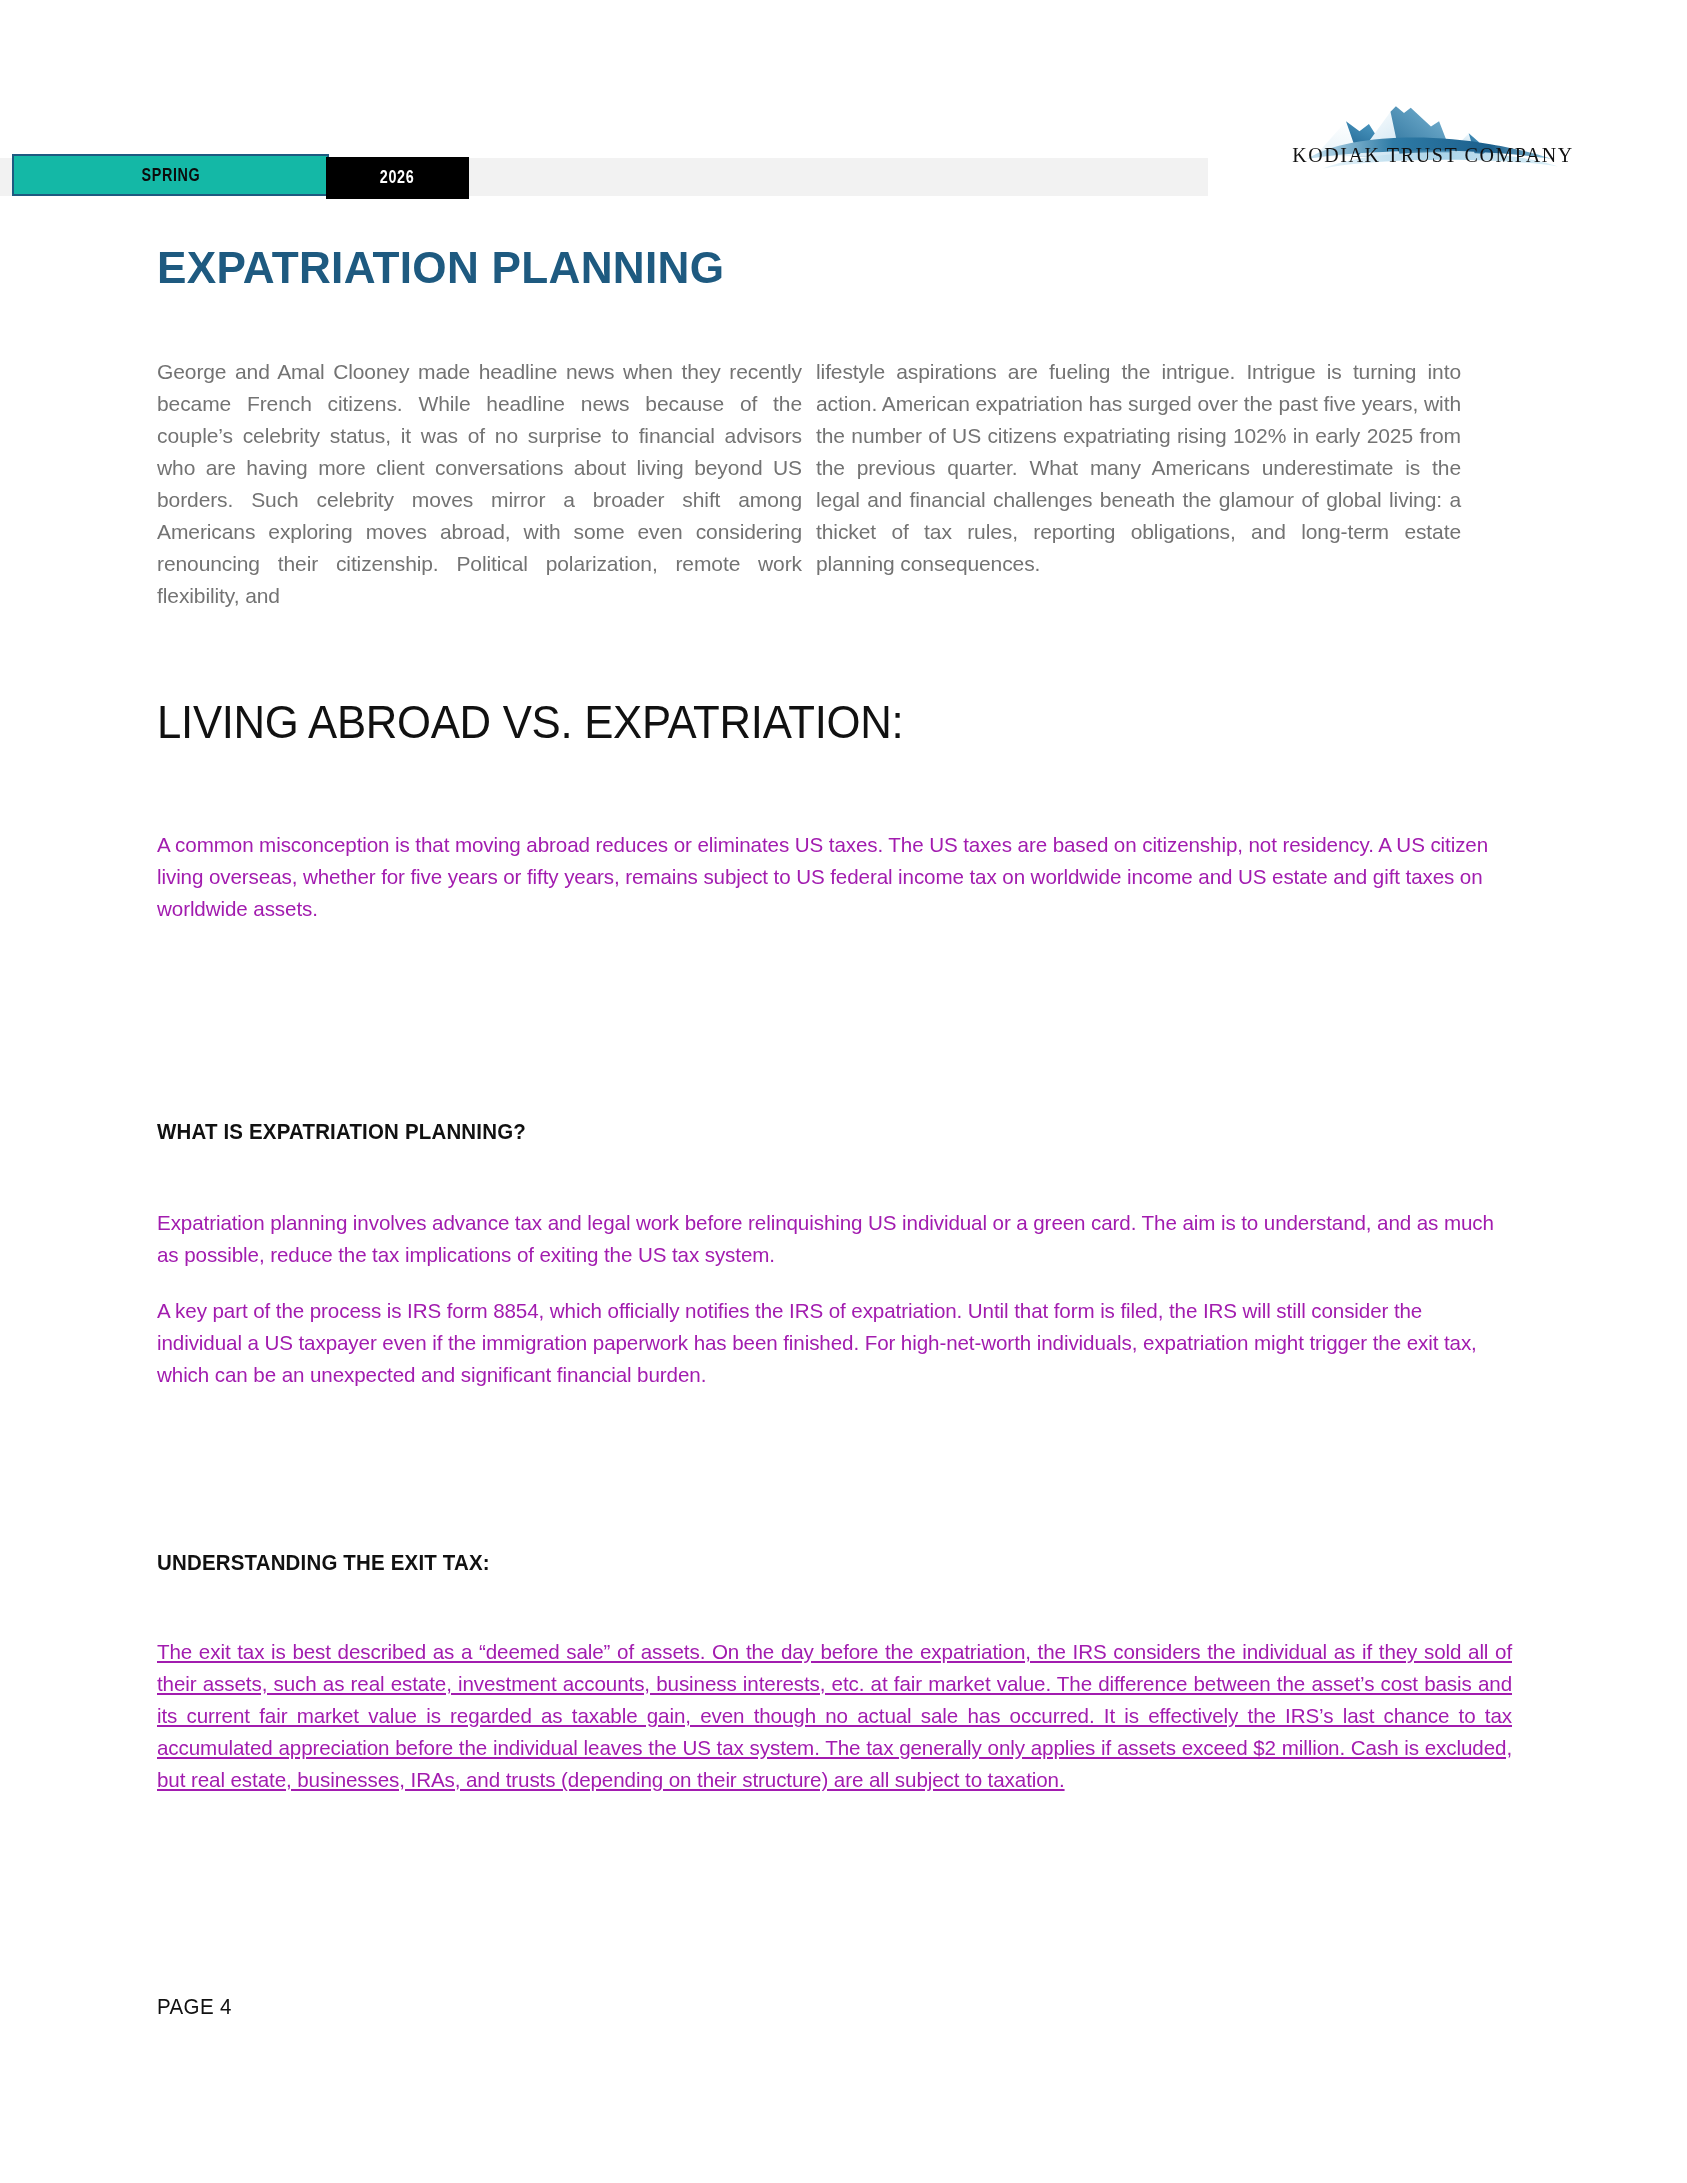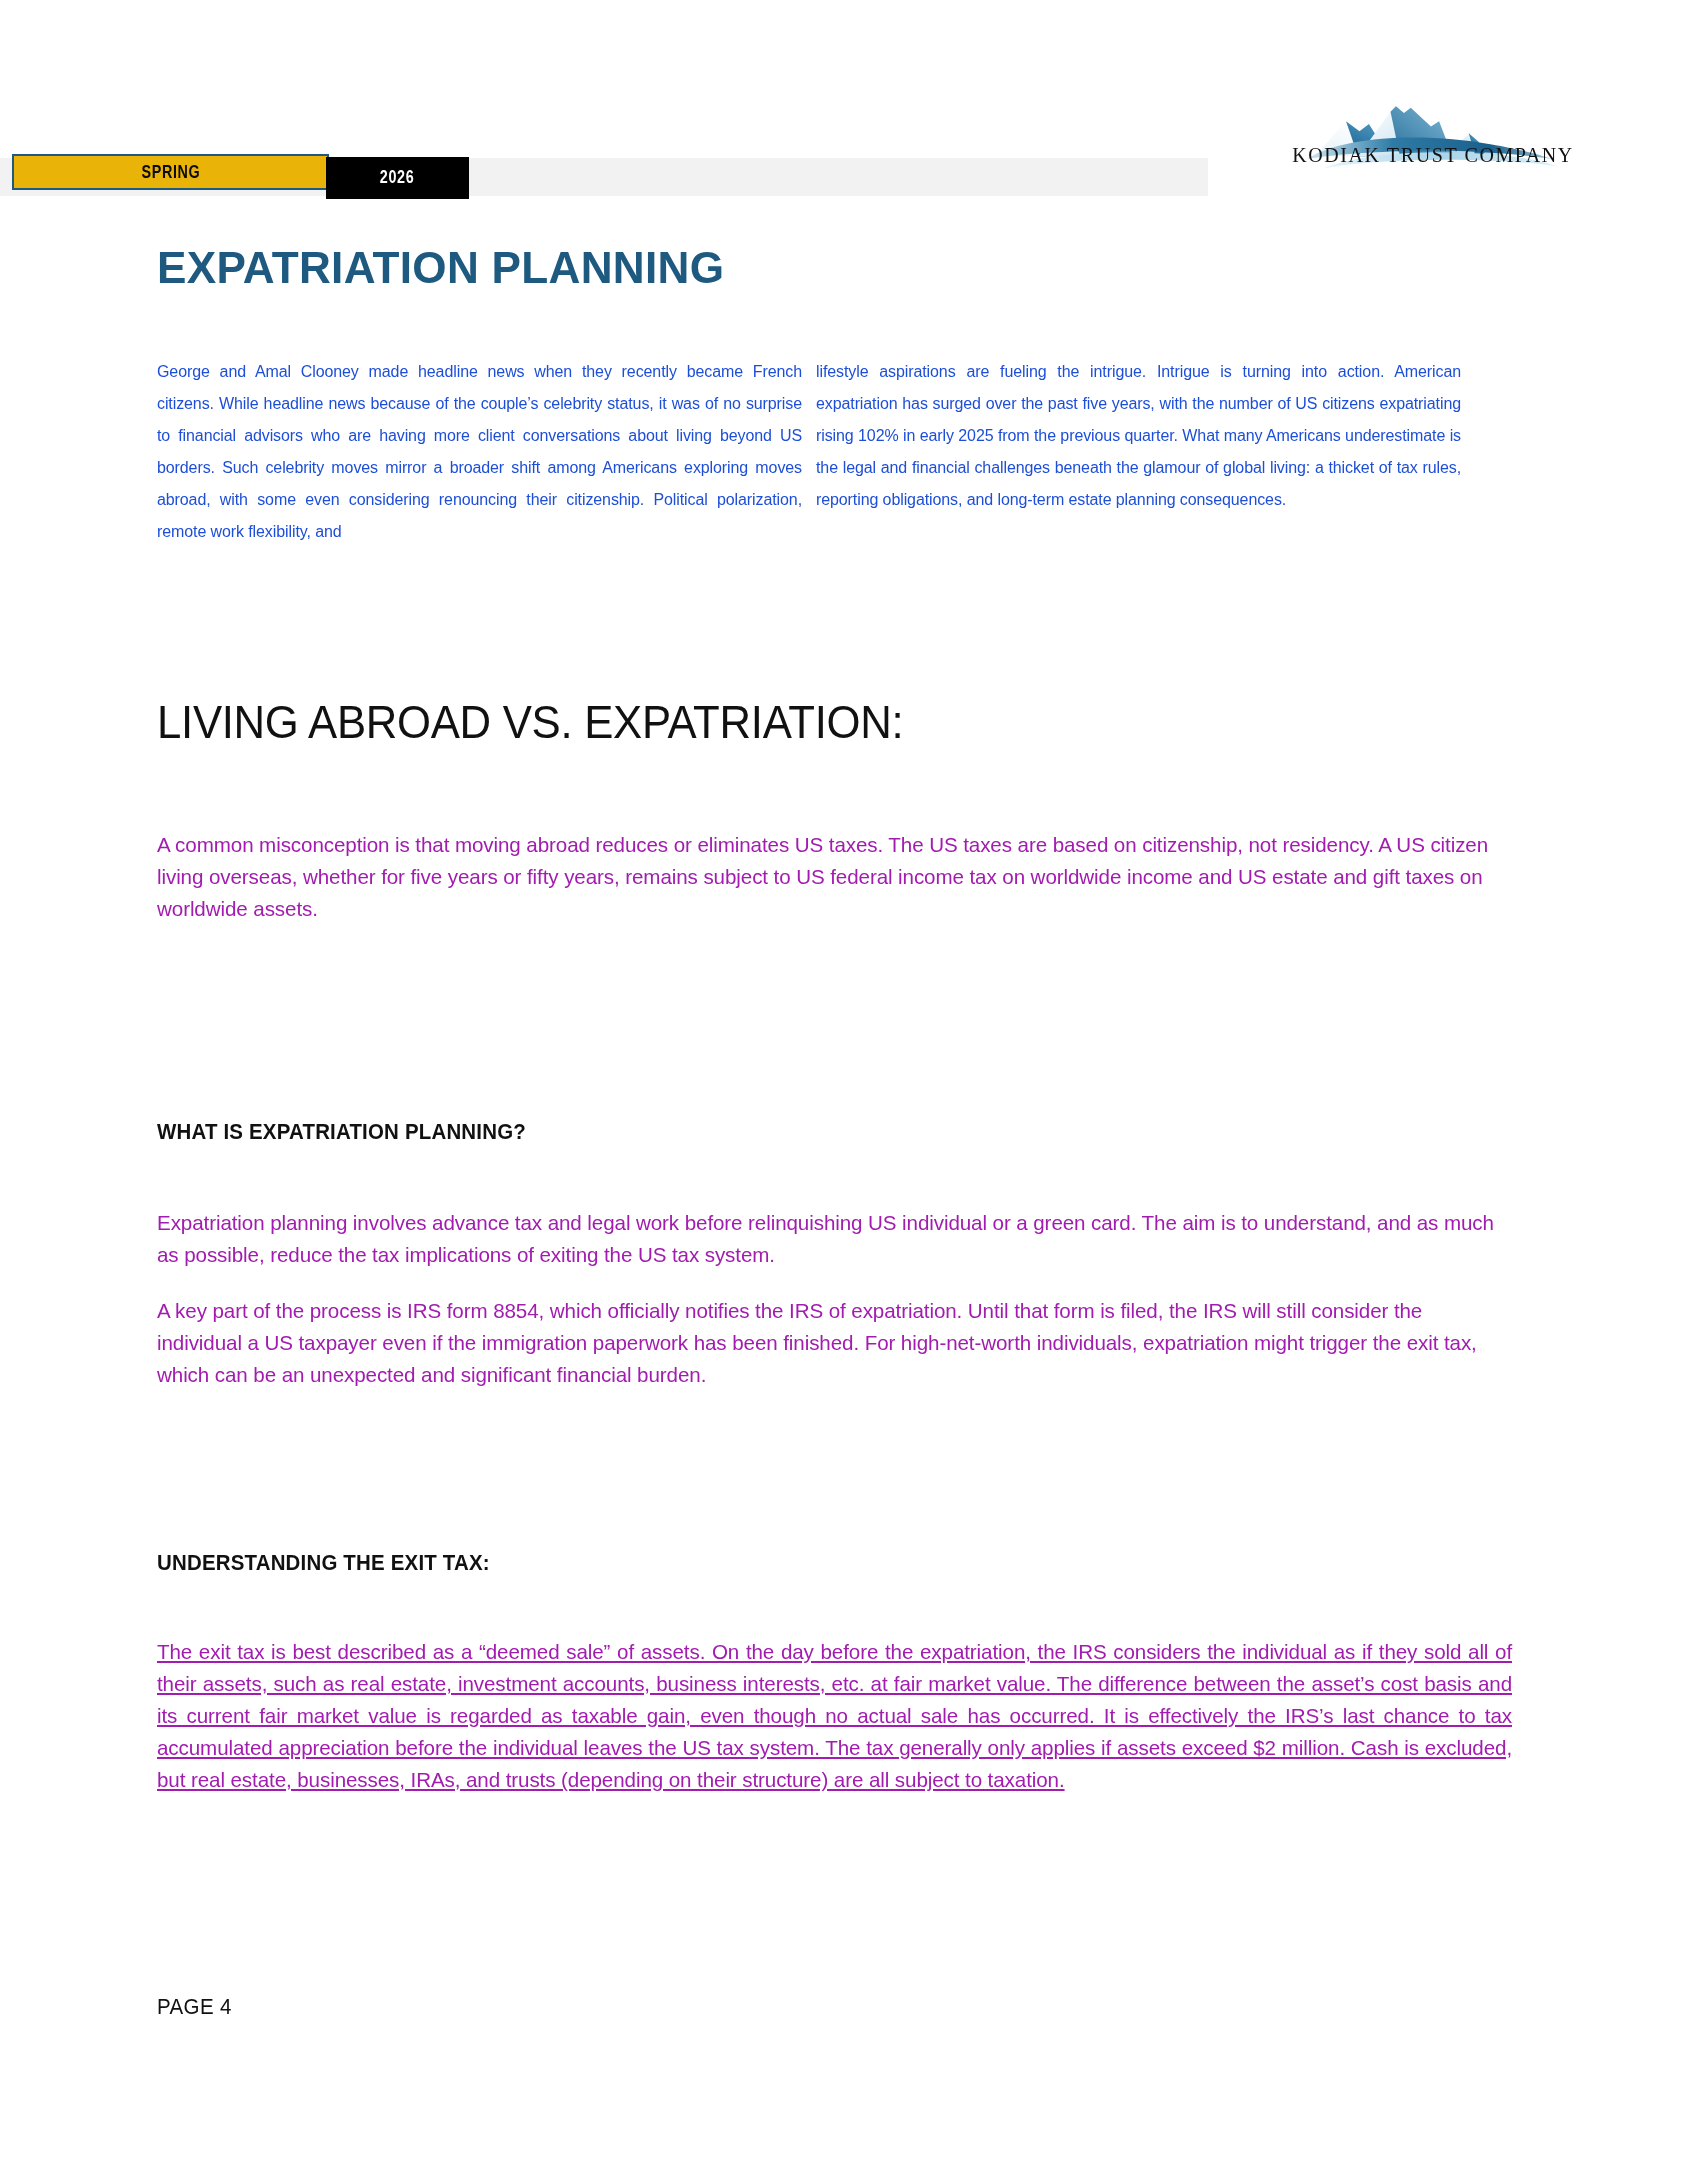--- a/index.html
+++ b/index.html
@@ -37,22 +37,22 @@
     top: 4px;
     width: 1208px;
     height: 38px;
     background: #f2f2f2;
   }
   .masthead-season {
     position: absolute;
     left: 12px;
     top: 0px;
     width: 317px;
-    height: 36px;
-    background: #eab308;
+    height: 42px;
+    background: #14b8a6;
     border: 2px solid #1e5a80;
     box-sizing: border-box;
     display: flex;
     align-items: center;
     justify-content: center;
   }
   .masthead-season span {
     font-family: "Liberation Sans", sans-serif;
     font-weight: 700;
     font-size: 17.5px;
@@ -151,25 +151,25 @@
     transform-origin: left top;
   }
   .subhead-a { top: 1119px; }
   .subhead-b { top: 1550px; }
 
   
   .col {
     position: absolute;
     top: 356px;
     width: 645px;
-    font-size: 16px;
+    font-size: 21px;
     line-height: 32px;
     text-align: justify;
     text-justify: inter-word;
-    color: #1d4ed8;
+    color: #737373;
     letter-spacing: -0.1px;
   }
   .col-left  { left: 157px; }
   .col-right { left: 816px; }
 
   .fulltext {
     position: absolute;
     left: 157px;
     width: 1355px;
     font-size: 20.6px;

